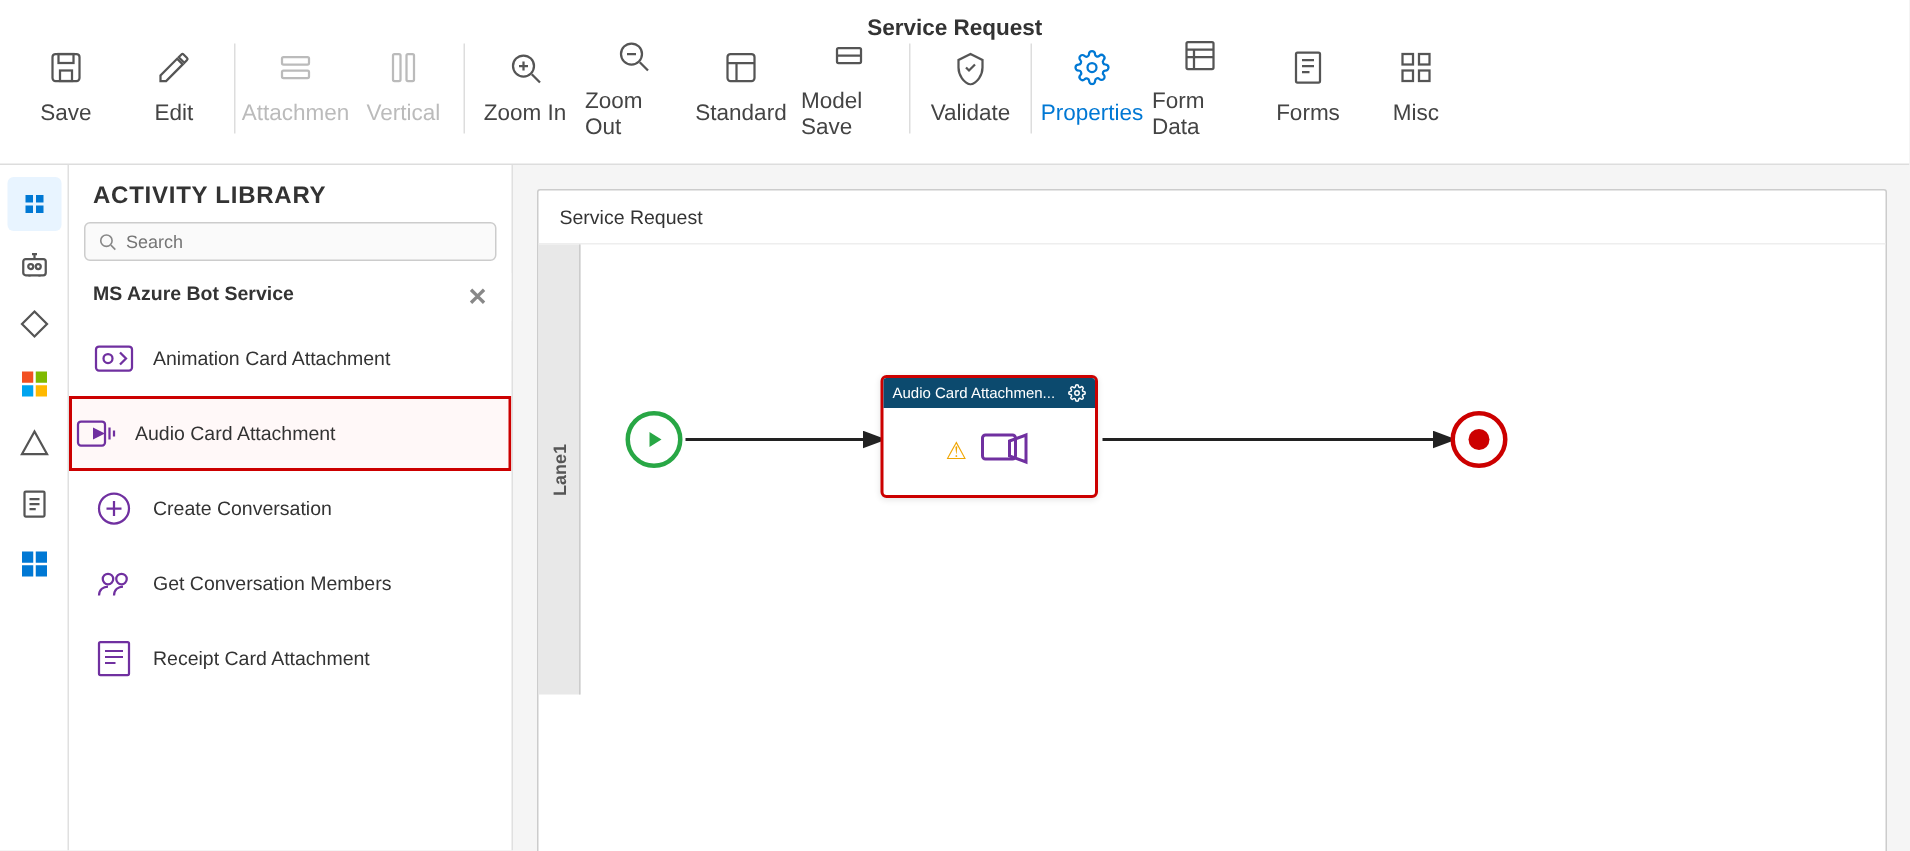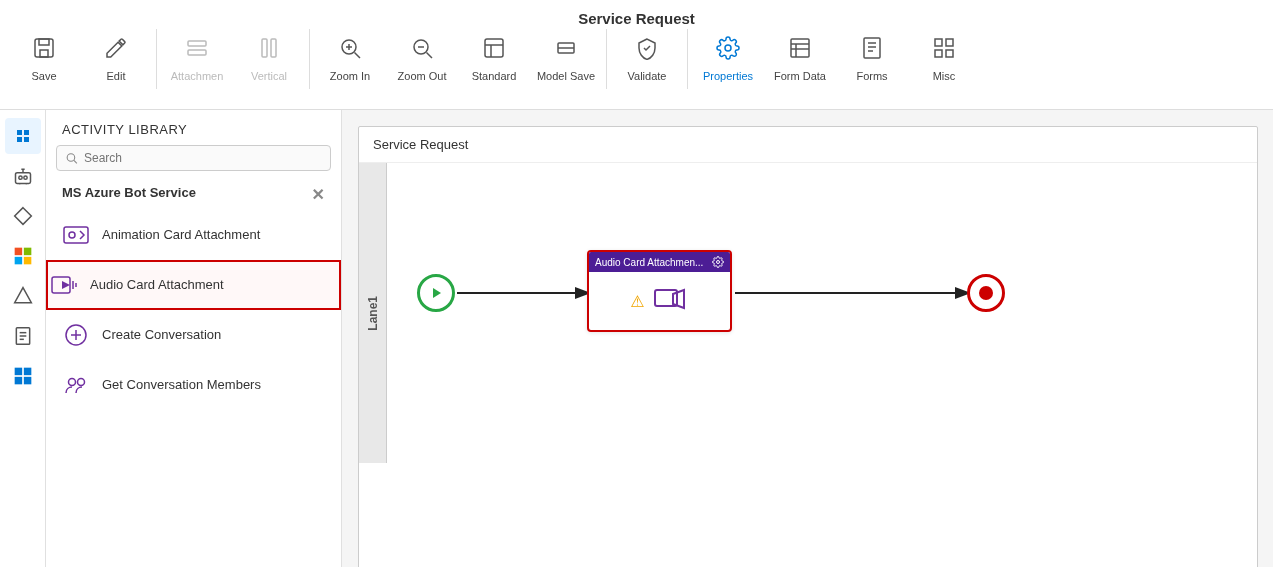--- a/index.html
+++ b/index.html
@@ -6,21 +6,21 @@
     body { font-family: 'Segoe UI', Arial, sans-serif; font-size: 13px; background: #f0f0f0; overflow: hidden; }
 
     
     .toolbar {
       display: flex; align-items: center; background: #fff;
       border-bottom: 1px solid #ddd; height: 110px; padding: 0 8px;
     }
     .toolbar-item {
       display: flex; flex-direction: column; align-items: center; justify-content: center;
       width: 72px; min-width: 60px; cursor: pointer; padding: 8px 4px;
-      color: #444; font-size: 11px; gap: 4px;
+      color: #444; font-size: 15px; gap: 4px;
     }
     .toolbar-item .t-icon { font-size: 22px; color: #555; }
     .toolbar-item.disabled .t-icon, .toolbar-item.disabled { color: #bbb; cursor: default; }
     .toolbar-item.active .t-icon { color: #0078d4; }
     .toolbar-item.active { color: #0078d4; }
     .toolbar-sep { width: 1px; background: #ddd; height: 60px; margin: 0 4px; }
 
     
     .left-nav {
       display: flex; flex-direction: column; align-items: center;
@@ -38,21 +38,21 @@
       display: flex; height: calc(100vh - 110px);
     }
 
     
     .activity-library {
       width: 296px; background: #fff; border-right: 1px solid #e0e0e0;
       display: flex; flex-direction: column; overflow: hidden;
     }
     .library-header {
       display: flex; align-items: center; justify-content: space-between;
-      padding: 12px 16px 8px; font-weight: 400; font-size: 13px; color: #333;
+      padding: 12px 16px 8px; font-weight: 700; font-size: 16px; color: #333;
       letter-spacing: 0.5px;
     }
     .search-box {
       margin: 0 10px 8px; display: flex; align-items: center;
       border: 1px solid #ccc; border-radius: 4px; padding: 5px 8px; gap: 6px; background: #fafafa;
     }
     .search-box input {
       border: none; background: transparent; outline: none; font-size: 12px; color: #666; width: 100%;
     }
     .category-header {
@@ -109,21 +109,21 @@
       width: 38px; height: 38px; border-radius: 50%; border: 3px solid #c00;
       background: #fff; display: flex; align-items: center; justify-content: center;
       font-size: 14px; color: #c00; z-index: 2; flex-shrink: 0;
     }
     .activity-node {
       border: 2px solid #c00; background: #fff; border-radius: 4px;
       width: 145px; padding: 0; z-index: 2; flex-shrink: 0;
       box-shadow: 0 1px 4px rgba(0,0,0,0.1);
     }
     .node-header {
-      background: #4c1d95; color: #fff; font-size: 11px; padding: 4px 6px;
+      background: #0c4a6e; color: #fff; font-size: 11px; padding: 4px 6px;
       display: flex; align-items: center; justify-content: space-between;
       border-radius: 2px 2px 0 0;
     }
     .node-body {
       display: flex; align-items: center; justify-content: center; padding: 10px; gap: 6px; min-height: 58px;
     }
     .node-warning { font-size: 16px; color: #f0a500; }
 
     
     .panel-collapse {
@@ -412,20 +412,31 @@
             <circle cx="10" cy="11" r="3.5" stroke="#7030a0" stroke-width="1.5"></circle>
             <circle cx="19" cy="11" r="3.5" stroke="#7030a0" stroke-width="1.5"></circle>
             <path d="M4 22c0-4 3-6 6-6" stroke="#7030a0" stroke-width="1.5"></path>
             <path d="M14 22c0-4 3-6 6-6" stroke="#7030a0" stroke-width="1.5"></path>
           </svg>
         </div>
         <span class="item-label">Get Conversation Members</span>
       </div>
 
 
+      <div class="library-item">
+        <div class="item-icon">
+          <svg width="28" height="28" viewBox="0 0 28 28" fill="none">
+            <rect x="4" y="3" width="20" height="22" rx="1" stroke="#7030a0" stroke-width="1.5"></rect>
+            <line x1="8" y1="9" x2="20" y2="9" stroke="#7030a0" stroke-width="1.2"></line>
+            <line x1="8" y1="13" x2="20" y2="13" stroke="#7030a0" stroke-width="1.2"></line>
+            <line x1="8" y1="17" x2="15" y2="17" stroke="#7030a0" stroke-width="1.2"></line>
+          </svg>
+        </div>
+        <span class="item-label">Receipt Card Attachment</span>
+      </div>
 
     </div>
 
     <div class="panel-collapse">
       
     </div>
   </div>
 
   <div class="canvas-area">
     <div class="canvas-container">

